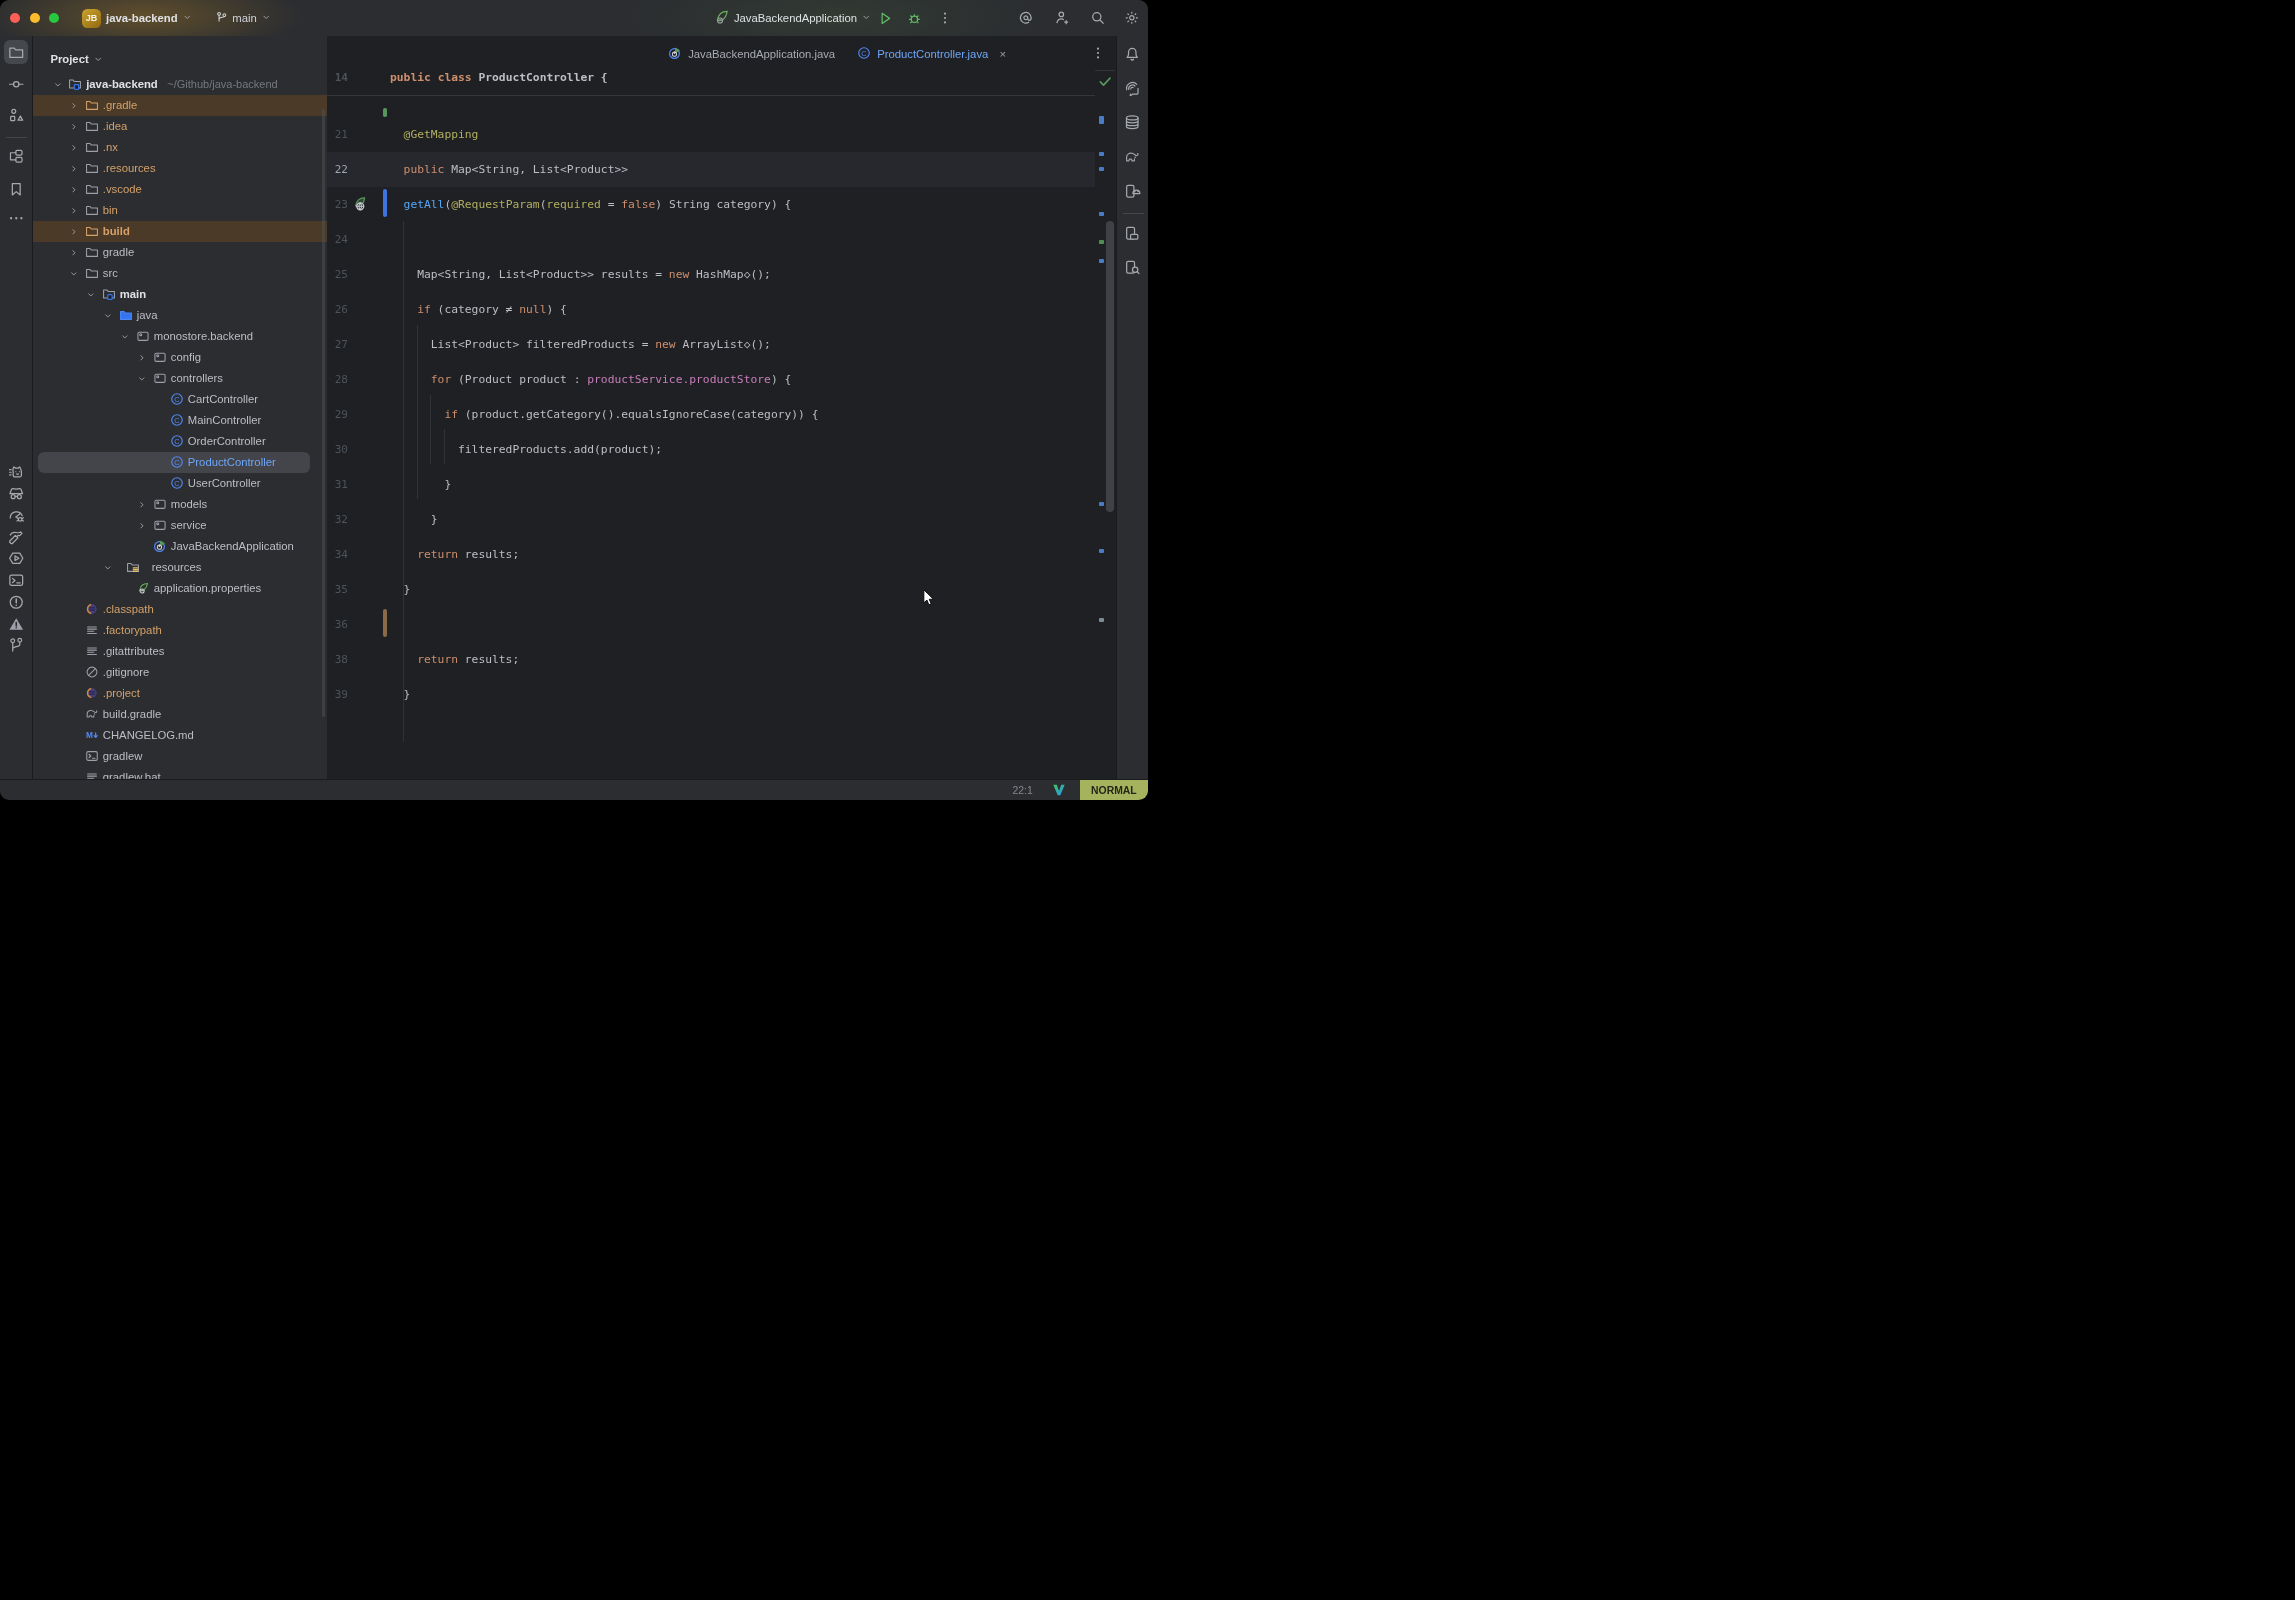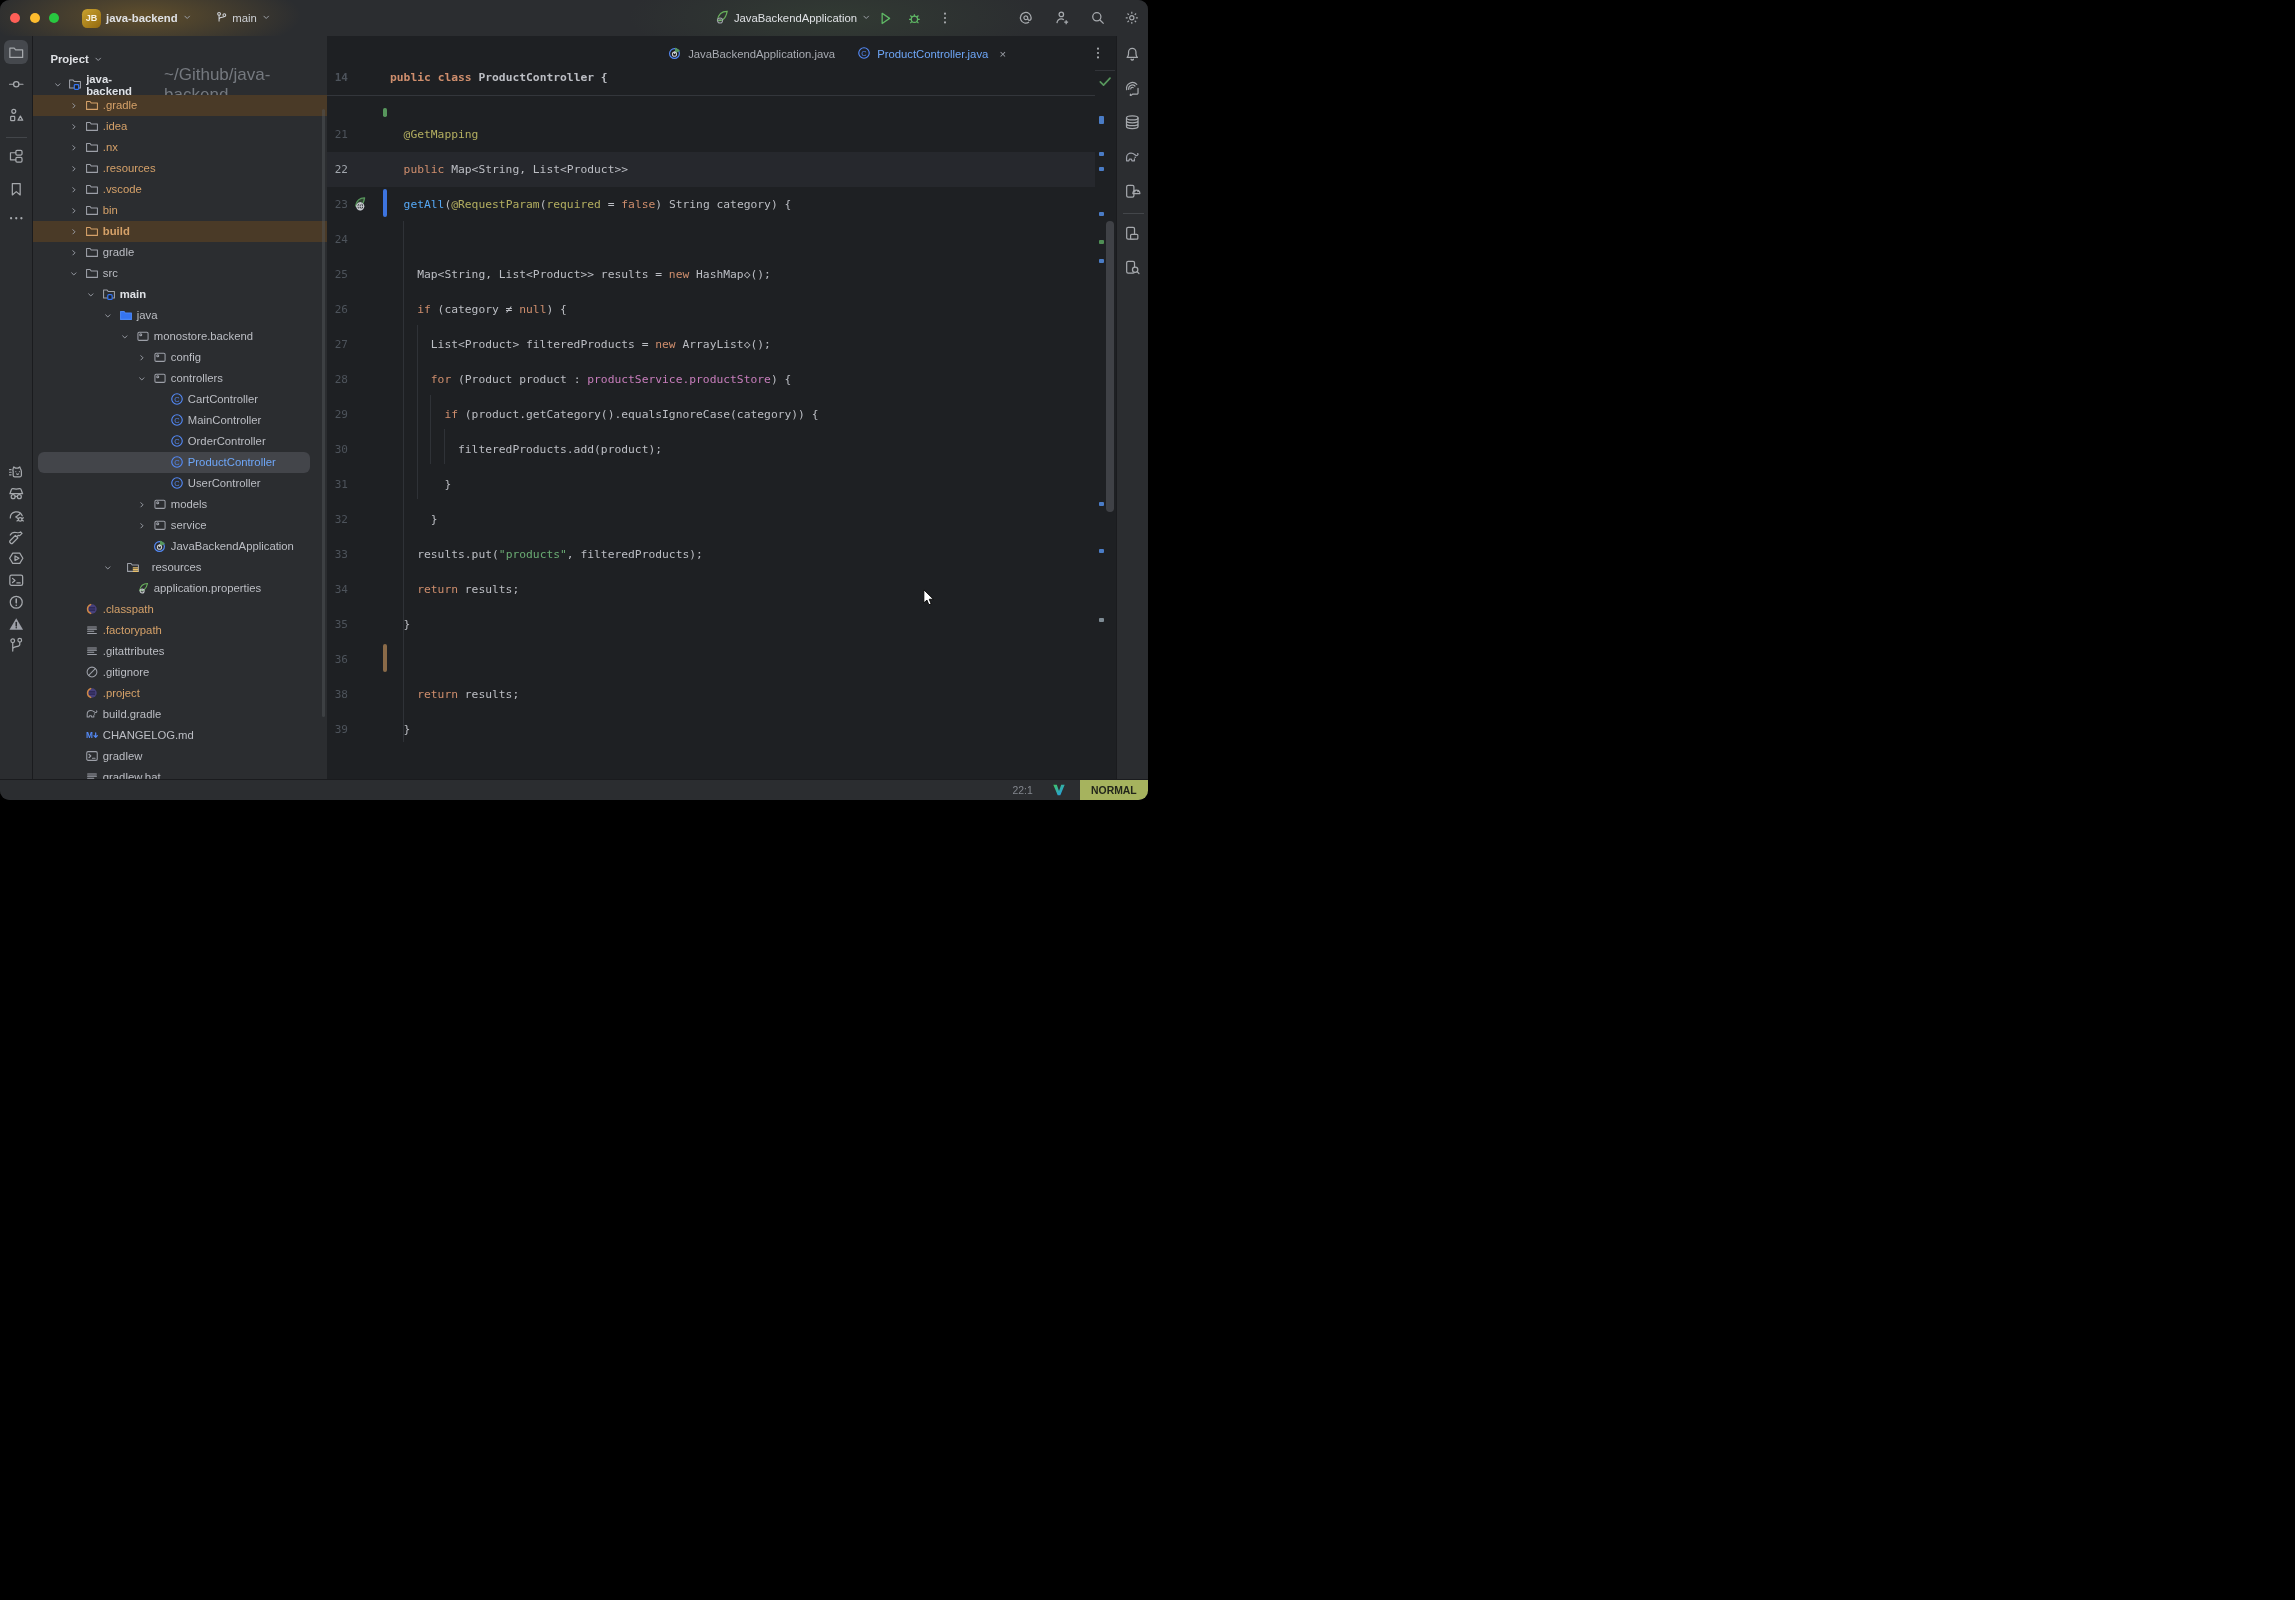--- a/index.html
+++ b/index.html
@@ -46,21 +46,21 @@
   .trow { position:relative; height:21px; display:flex; align-items:center; font-size:11.3px; color:#bcbec4; }
   .trow .band { position:absolute; inset:0; background:#4a3a27; }
   .trow .sel { position:absolute; left:5.2px; right:17.4px; top:0.4px; bottom:0.4px; background:#43454a; border-radius:6px; }
   .trow .inner { position:relative; display:flex; align-items:center; gap:3.5px; }
   .trow .chev { width:14px; height:14px; color:#9da0a8; display:flex; align-items:center; justify-content:center; flex:none; }
   .trow .ticon { width:14.8px; height:14.8px; display:flex; align-items:center; justify-content:center; flex:none; }
   .trow .ticon svg { width:14px; height:14px; }
   .trow .lbl.orange { color:#d5a169; }
   .trow .lbl.selblue { color:#6ea6f7; }
   .trow .lbl.bold { font-weight:700; color:#dfe1e5; }
-  .trow .suffix { color:#75797f; margin-left:6px; font-size:17px; }
+  .trow .suffix { color:#75797f; margin-left:6px; font-size:11px; }
   #tree-scroll { position:absolute; right:1.7px; top:73px; width:3.5px; height:608px; background:#55585c; opacity:.45; border-radius:1.7px; }
 
   
   #tabbar { position:absolute; left:327px; top:36px; width:788px; height:35px; background:#1e2023; border-bottom:0.9px solid #323439; }
   .tab { position:absolute; top:0; height:35px; display:flex; align-items:center; gap:6px; font-size:11.3px; color:#a8abb2; padding:0 5.2px; }
   .tab .ticon svg{ width:14px; height:14px; }
   .tab.active { color:#6ea6f7; }
   .tab .close { color:#9da0a8; font-size:11.3px; margin-left:5.2px; }
   .tab .underline { position:absolute; left:0; right:0; bottom:-0.9px; height:2.6px; background:#3574f0; border-radius:1.7px; }
   #tab-kebab { position:absolute; right:8.7px; top:8.7px; width:17.4px; height:17.4px; color:#a6a9ad; display:flex; align-items:center; justify-content:center; }
@@ -905,24 +905,20 @@
         </div>
         <div class="crow">
           <span class="lnum">31</span>
           <span class="codeline" style="padding-left:8ch"><span class="tk-p">}</span></span>
         </div>
         <div class="crow">
           <span class="lnum">32</span>
           <span class="codeline" style="padding-left:6ch"><span class="tk-p">}</span></span>
         </div>
         <div class="crow">
-          <span class="lnum">33</span>
-          <span class="codeline" style="padding-left:4ch"><span class="tk-p">results.put(</span><span class="tk-s">"products"</span><span class="tk-p">, filteredProducts);</span></span>
-        </div>
-        <div class="crow">
           <span class="lnum">34</span>
           <span class="codeline" style="padding-left:4ch"><span class="tk-k">return</span><span class="tk-p"> results;</span></span>
         </div>
         <div class="crow">
           <span class="lnum">35</span>
           <span class="codeline" style="padding-left:2ch"><span class="tk-p">}</span></span>
         </div>
         <div class="crow">
           <span class="lnum">36</span>
           <span class="cbar tan"></span>

